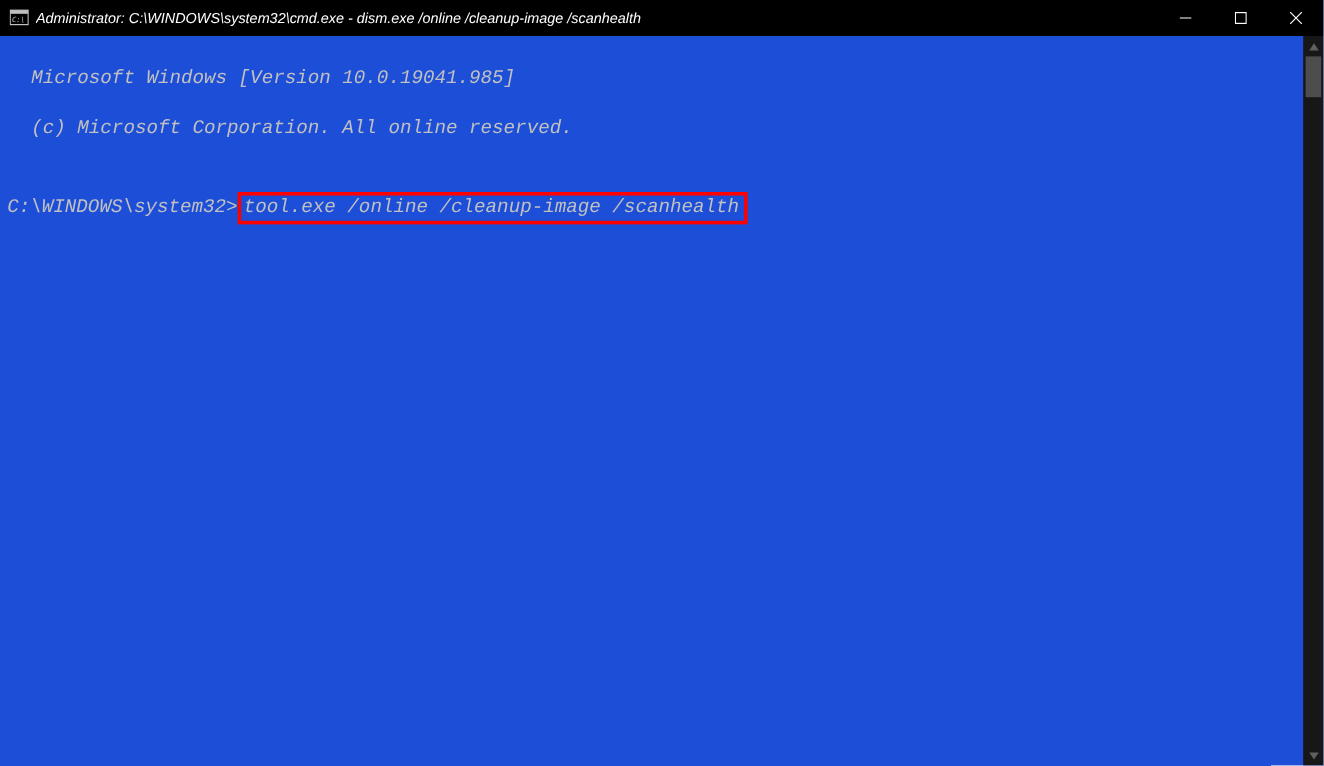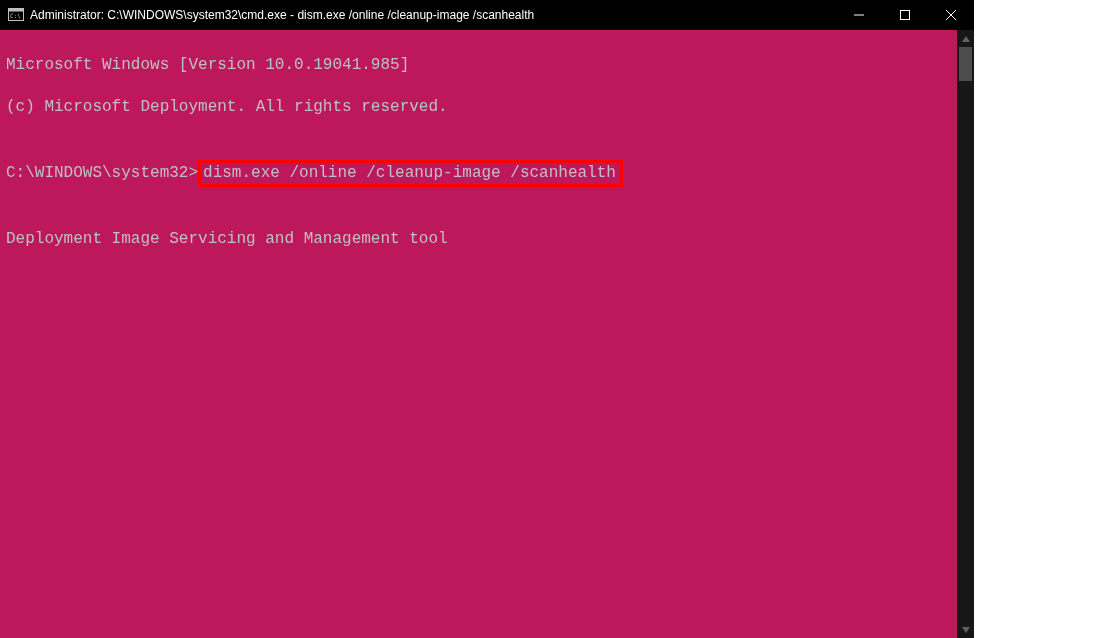--- a/index.html
+++ b/index.html
@@ -6,24 +6,25 @@
     margin: 0;
     padding: 0;
     width: 1103px;
     height: 638px;
     background: #fff;
     font-family: Consolas, "Courier New", monospace;
     overflow: hidden;
   }
   .window {
     position: relative;
-    width: 974px;
+    width: 1103px;
     height: 638px;
-    background: #be185d;
+    background: #1d4ed8;
     box-sizing: border-box;
+    font-style: italic;
   }
   .titlebar {
     display: flex;
     align-items: center;
     height: 30px;
     background: #000;
     color: #fff;
     font-family: "Segoe UI", Tahoma, sans-serif;
     font-size: 12px;
     user-select: none;
@@ -64,21 +65,21 @@
     left: 0;
     right: 17px; 
     bottom: 0;
     padding: 4px 0 0 6px;
     color: #c0c0c0;
     font-size: 16px;
     line-height: 21px;
     white-space: pre;
     font-family: Consolas, "Courier New", monospace;
   }
-  .client .line { display: block; }
+  .client .line { display: block; margin-left: 20px; }
   .prompt-line { display: block; }
   .prompt-prefix { color:#c0c0c0; }
   .highlight-box {
     border: 3px solid #ff0000;
     padding: 0 4px 0 2px;
     display: inline-block;
     line-height: 21px;
     box-sizing: border-box;
   }
   .cursor {
@@ -149,25 +150,24 @@
       <div class="win-btn close">
         <svg viewBox="0 0 10 10">
             <path d="M0 0 L10 10 M10 0 L0 10" stroke-width="1"></path>
           </svg>
       </div>
     </div>
   </div>
 
   <div class="client">
 <span class="line">Microsoft Windows [Version 10.0.19041.985]</span>
-<span class="line">(c) Microsoft Deployment. All rights reserved.</span>
+<span class="line">(c) Microsoft Corporation. All online reserved.</span>
 <span class="line"></span>
-<span class="prompt-line"><span class="prompt-prefix">C:\WINDOWS\system32&gt;</span><span class="highlight-box">dism.exe /online /cleanup-image /scanhealth</span></span>
+<span class="prompt-line"><span class="prompt-prefix">C:\WINDOWS\system32&gt;</span><span class="highlight-box">tool.exe /online /cleanup-image /scanhealth</span></span>
 <span class="line"></span>
-<span class="line">Deployment Image Servicing and Management tool</span>
 <span class="line"></span>
 <span class="line"></span>
   </div>
 
   <div class="scrollbar">
     <div class="sb-btn">
       <svg viewBox="0 0 10 10">
           <path d="M5 2 L9 8 L1 8 Z"></path>
         </svg>
     </div>

